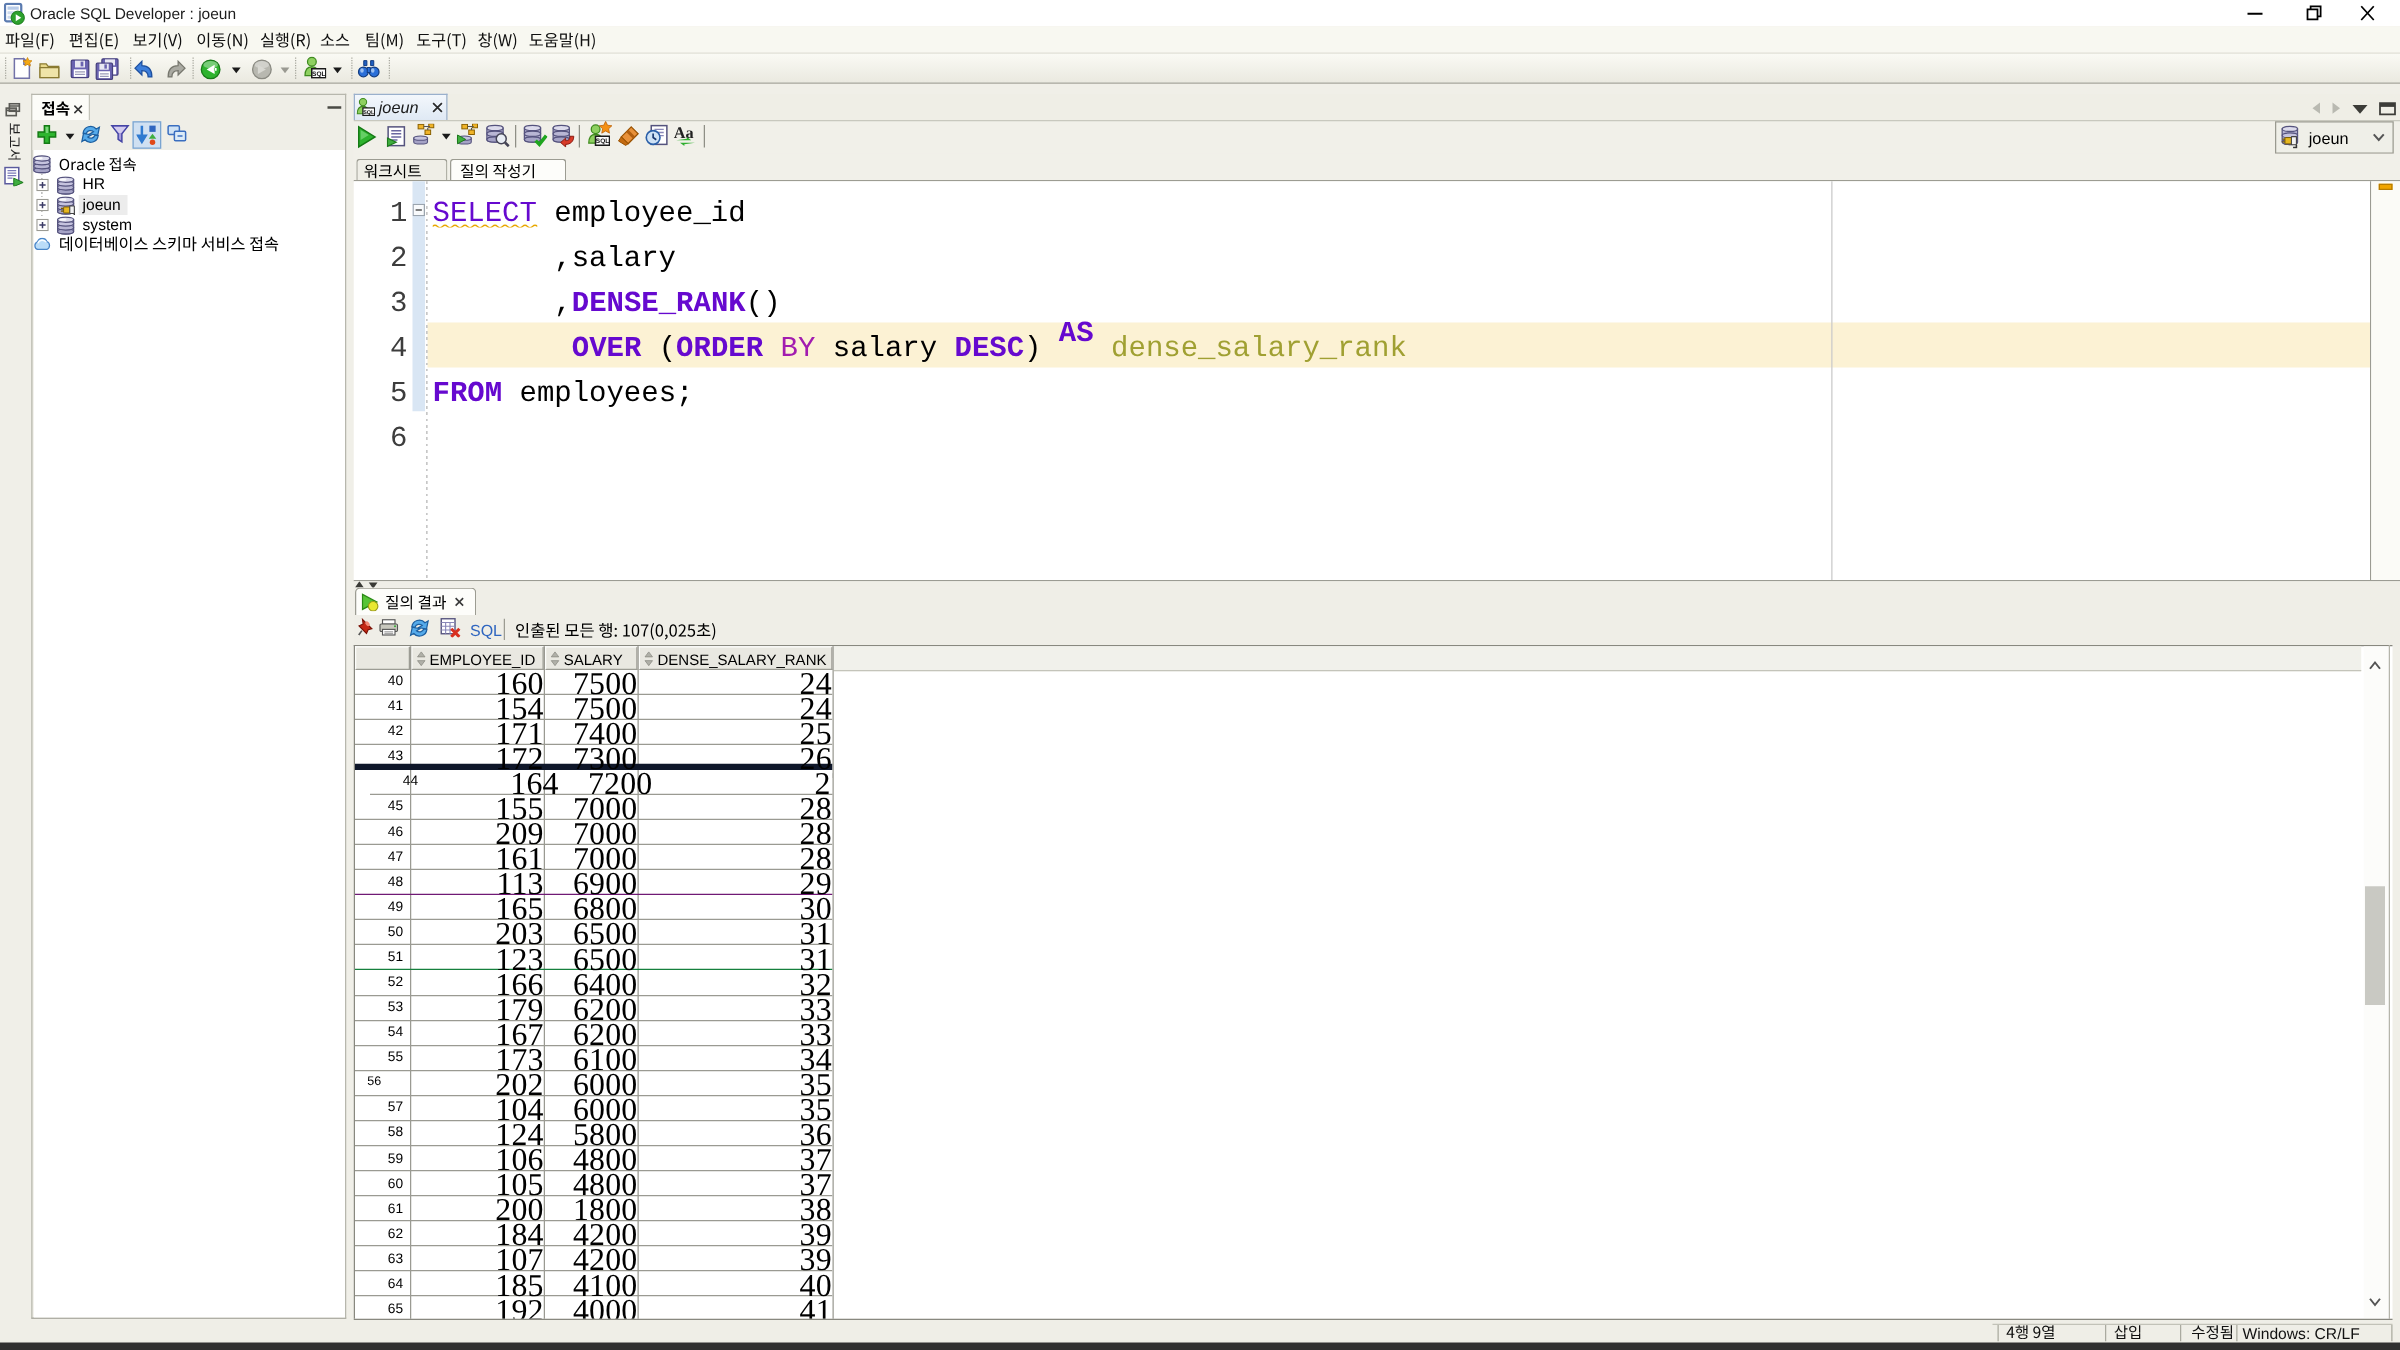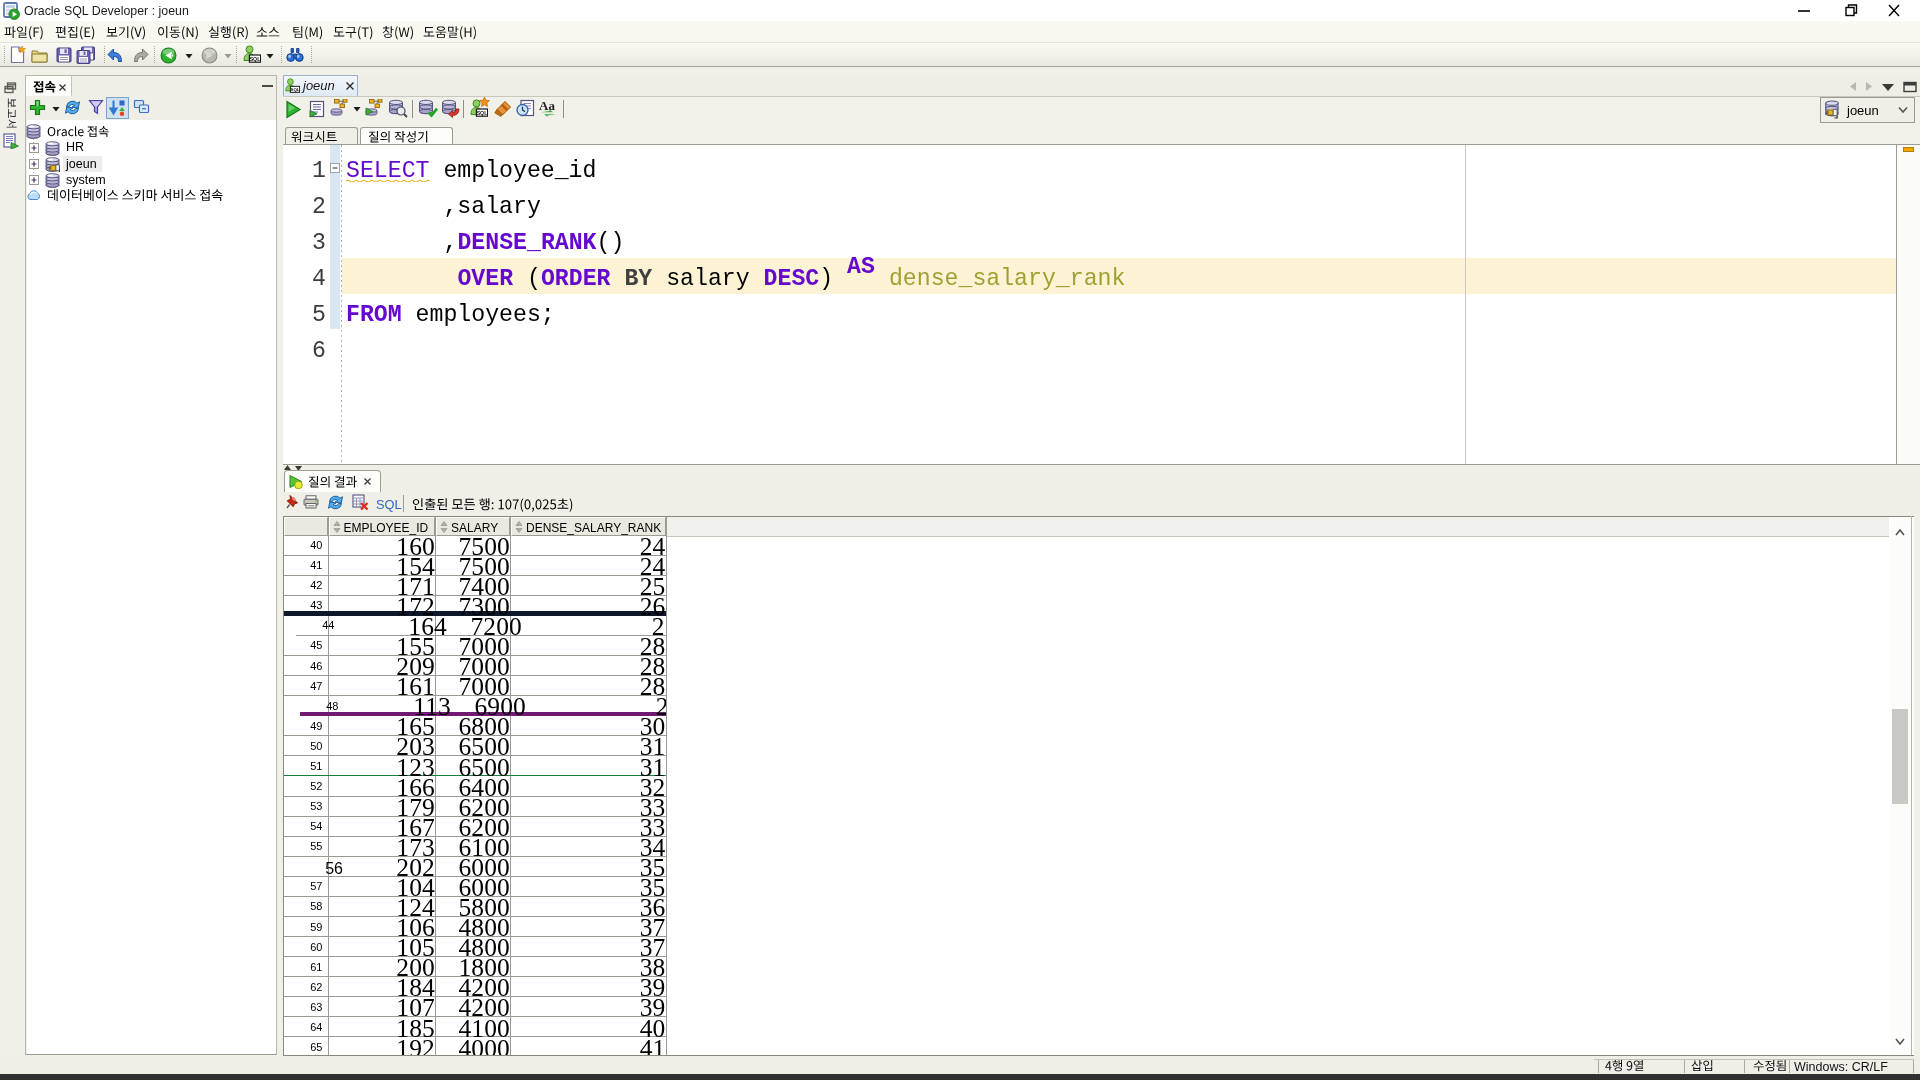--- a/index.html
+++ b/index.html
@@ -394,21 +394,21 @@
 <div class="mono" style="position:absolute;font-size:23.2px;line-height:36.06px;letter-spacing:0">
 <span style="position:absolute;left:346.0px;top:152.6px;color:#6609cf;font-weight:normal">SELECT</span>
     <span style="position:absolute;left:443.4px;top:152.6px;color:#000;font-weight:normal">employee_id</span>
 <span style="position:absolute;left:443.4px;top:188.7px;color:#000;font-weight:normal">,salary</span>
 <span style="position:absolute;left:443.4px;top:224.7px;color:#000;font-weight:normal">,</span>
     <span style="position:absolute;left:457.4px;top:224.7px;color:#6609cf;font-weight:bold">DENSE_RANK</span>
     <span style="position:absolute;left:596.6px;top:224.7px;color:#000;font-weight:normal">()</span>
 <span style="position:absolute;left:457.4px;top:260.8px;color:#6609cf;font-weight:bold">OVER</span>
     <span style="position:absolute;left:527.0px;top:260.8px;color:#000;font-weight:normal">(</span>
     <span style="position:absolute;left:540.9px;top:260.8px;color:#6609cf;font-weight:bold">ORDER</span>
-    <span style="position:absolute;left:624.4px;top:260.8px;color:#404040;font-weight:bold">BY</span>
+    <span style="position:absolute;left:624.4px;top:260.8px;color:#a21caf;font-weight:normal">BY</span>
     <span style="position:absolute;left:666.2px;top:260.8px;color:#000;font-weight:normal">salary</span>
     <span style="position:absolute;left:763.6px;top:260.8px;color:#6609cf;font-weight:bold">DESC</span>
     <span style="position:absolute;left:819.3px;top:260.8px;color:#000;font-weight:normal">)</span>
     <span style="position:absolute;left:847.1px;top:249px;color:#6609cf;font-weight:bold">AS</span>
     <span style="position:absolute;left:888.9px;top:260.8px;color:#a0a032;font-weight:normal">dense_salary_rank</span>
 <span style="position:absolute;left:346.0px;top:296.8px;color:#6609cf;font-weight:bold">FROM</span>
     <span style="position:absolute;left:415.6px;top:296.8px;color:#000;font-weight:normal">employees;</span>
 <span style="position:absolute;left:283px;top:152.6px;width:43px;text-align:right;color:#3d3d3d">1</span>
 <span style="position:absolute;left:283px;top:188.7px;width:43px;text-align:right;color:#3d3d3d">2</span>
 <span style="position:absolute;left:283px;top:224.7px;width:43px;text-align:right;color:#3d3d3d">3</span>
@@ -534,21 +534,21 @@
       <span class="mono gd" style="right:231px">209</span>
       <span class="mono gd" style="right:156px">7000</span>
       <span class="mono gd" style="right:0.5px">28</span>
     </div>
 <div style="position:absolute;left:0;top:140.6px;width:382px;height:20.08px;border-bottom:1px solid #9a9a92">
       <span style="position:absolute;right:343.5px;top:3.5px;font-size:11px;color:#000">47</span>
       <span class="mono gd" style="right:231px">161</span>
       <span class="mono gd" style="right:156px">7000</span>
       <span class="mono gd" style="right:0.5px">28</span>
     </div>
-<div style="position:absolute;left:16px;top:160.6px;width:382px;height:20.08px;border-bottom:4px solid #701a75">
+<div style="position:absolute;left:0;top:160.6px;width:382px;height:20.08px;border-bottom:1px solid #701a75">
       <span style="position:absolute;right:343.5px;top:3.5px;font-size:11px;color:#000">48</span>
       <span class="mono gd" style="right:231px">113</span>
       <span class="mono gd" style="right:156px">6900</span>
       <span class="mono gd" style="right:0.5px">29</span>
     </div>
 <div style="position:absolute;left:0;top:180.7px;width:382px;height:20.08px;border-bottom:1px solid #9a9a92">
       <span style="position:absolute;right:343.5px;top:3.5px;font-size:11px;color:#000">49</span>
       <span class="mono gd" style="right:231px">165</span>
       <span class="mono gd" style="right:156px">6800</span>
       <span class="mono gd" style="right:0.5px">30</span>
@@ -583,21 +583,21 @@
       <span class="mono gd" style="right:156px">6200</span>
       <span class="mono gd" style="right:0.5px">33</span>
     </div>
 <div style="position:absolute;left:0;top:301.2px;width:382px;height:20.08px;border-bottom:1px solid #9a9a92">
       <span style="position:absolute;right:343.5px;top:3.5px;font-size:11px;color:#000">55</span>
       <span class="mono gd" style="right:231px">173</span>
       <span class="mono gd" style="right:156px">6100</span>
       <span class="mono gd" style="right:0.5px">34</span>
     </div>
 <div style="position:absolute;left:0;top:321.3px;width:382px;height:20.08px;border-bottom:1px solid #9a9a92">
-      <span style="position:absolute;right:323px;top:3.5px;font-size:16px;color:#000">56</span>
+      <span style="position:absolute;right:361px;top:3.5px;font-size:10px;color:#000">56</span>
       <span class="mono gd" style="right:231px">202</span>
       <span class="mono gd" style="right:156px">6000</span>
       <span class="mono gd" style="right:0.5px">35</span>
     </div>
 <div style="position:absolute;left:0;top:341.4px;width:382px;height:20.08px;border-bottom:1px solid #9a9a92">
       <span style="position:absolute;right:343.5px;top:3.5px;font-size:11px;color:#000">57</span>
       <span class="mono gd" style="right:231px">104</span>
       <span class="mono gd" style="right:156px">6000</span>
       <span class="mono gd" style="right:0.5px">35</span>
     </div>

